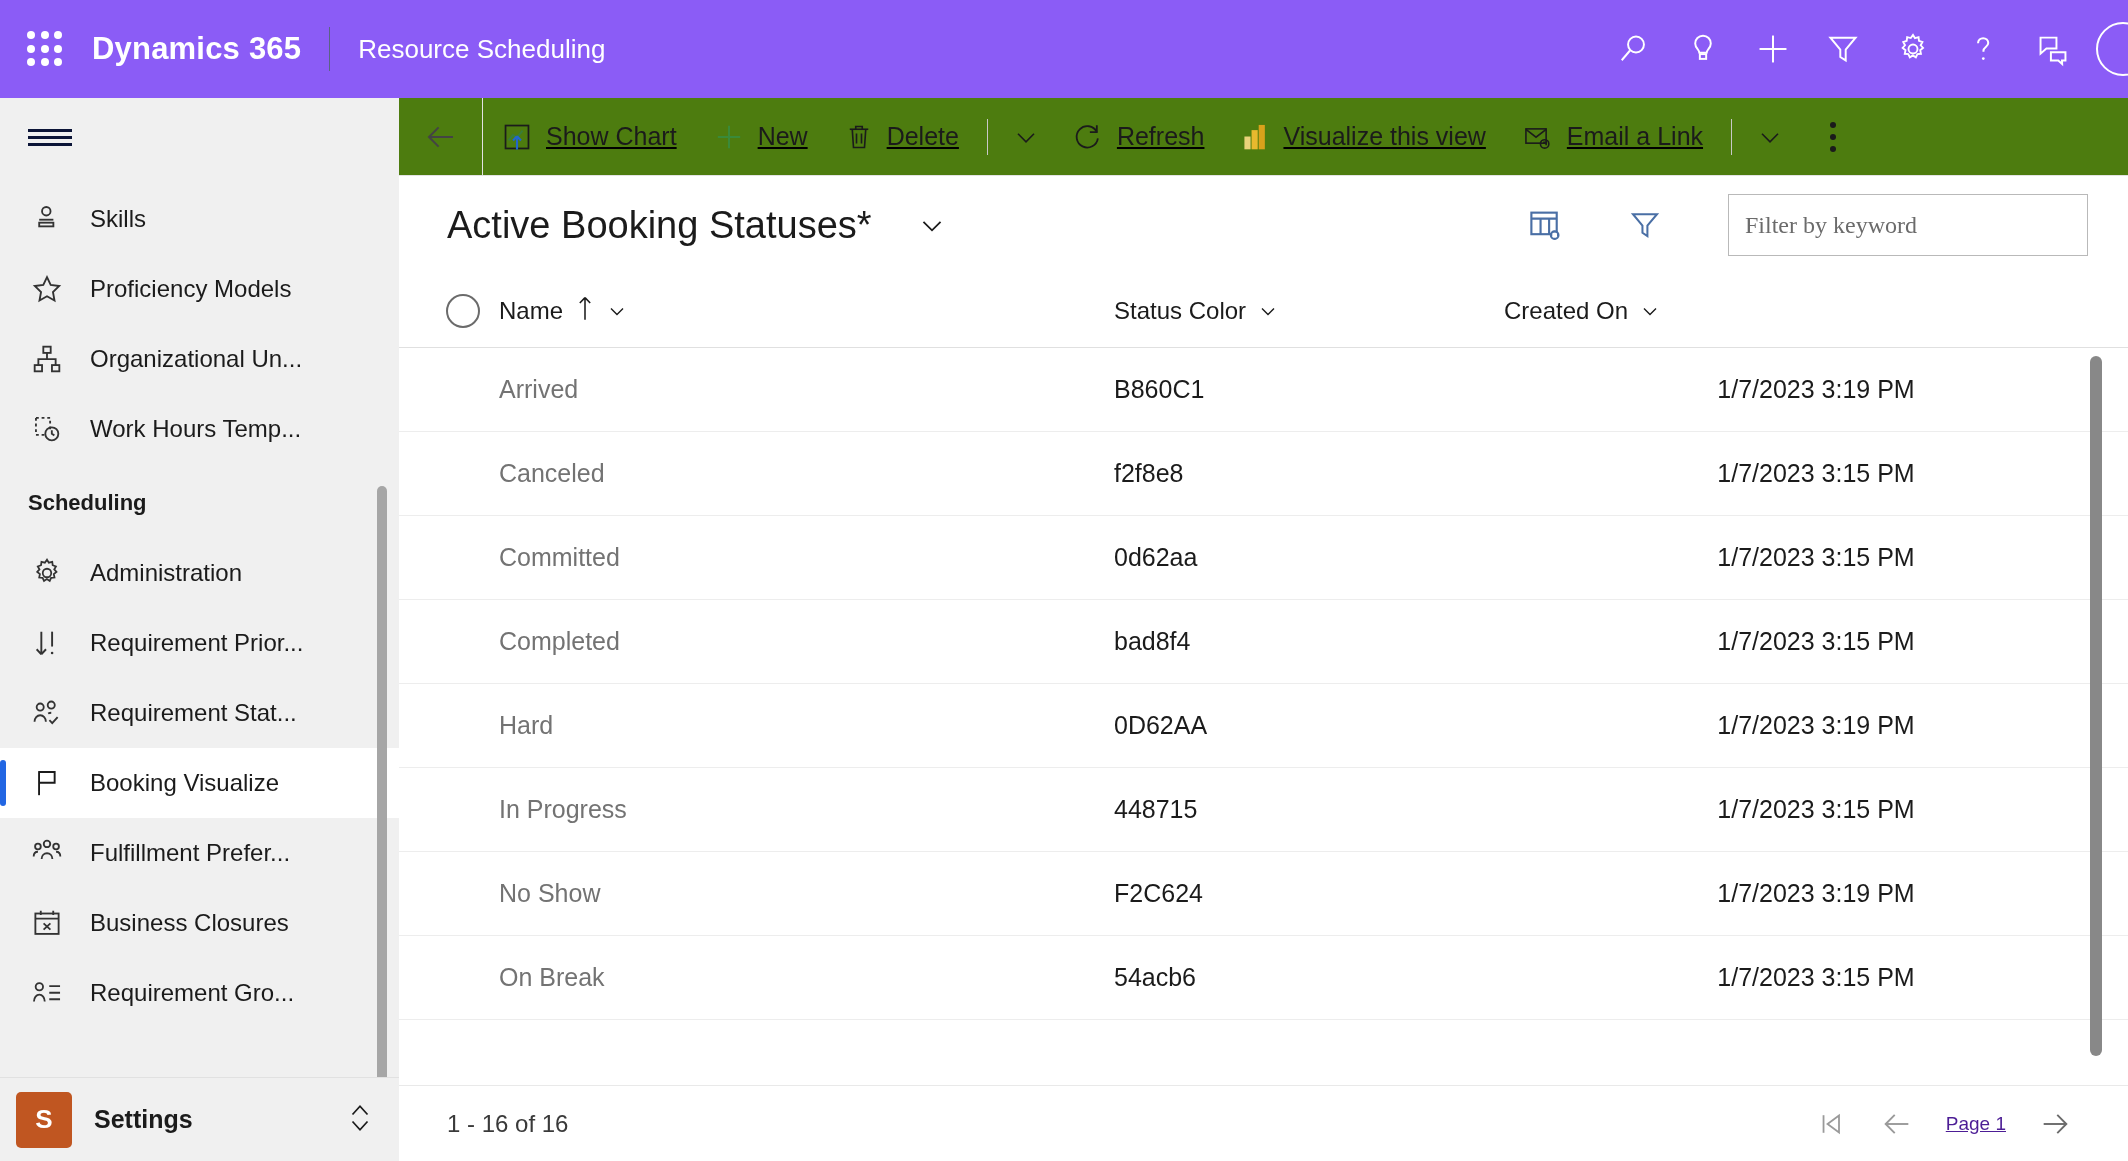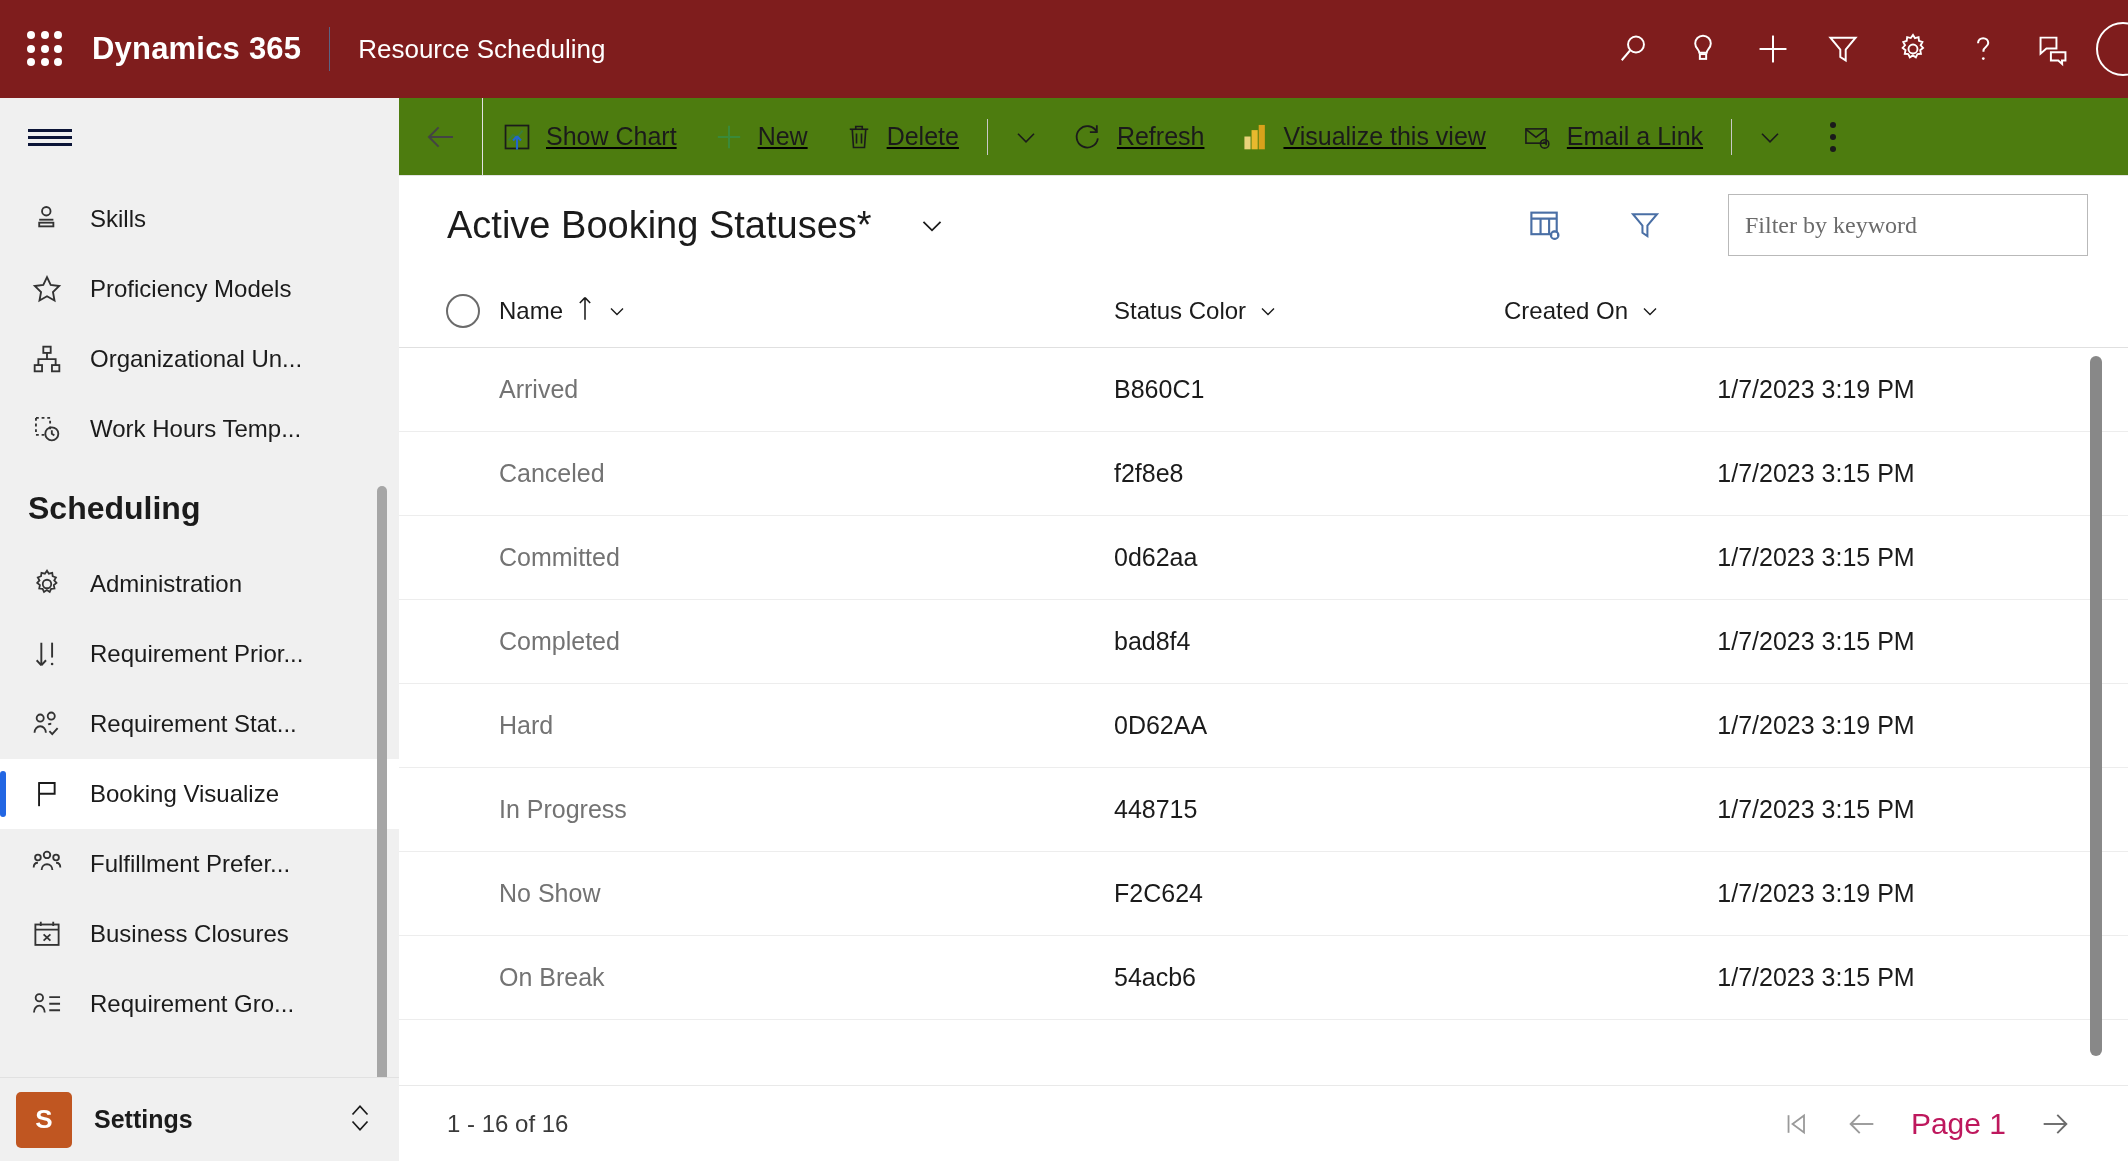--- a/index.html
+++ b/index.html
@@ -5,21 +5,21 @@
   * { box-sizing: border-box; margin: 0; padding: 0; }
   html, body {
     width: 2128px; height: 1161px;
     font-family: "Liberation Sans", sans-serif;
     background: #ffffff; overflow: hidden;
   }
   body { display: flex; flex-direction: column; }
 
   
   .appbar {
-    height: 98px; background: #7f1d1d; flex: 0 0 98px;
+    height: 98px; background: #8b5cf6; flex: 0 0 98px;
     display: flex; align-items: center; color: #ffffff;
   }
   .waffle {
     width: 46px; height: 46px; margin-left: 22px; margin-right: 24px;
     display: grid; grid-template-columns: repeat(3,1fr); grid-template-rows: repeat(3,1fr);
     gap: 5px; padding: 5px; cursor: pointer;
   }
   .waffle i { background: #ffffff; border-radius: 50%; width: 8px; height: 8px; }
   .brand { font-size: 31px; font-weight: 600; letter-spacing: .2px; white-space: nowrap; }
   .brand-sep { width: 1px; height: 44px; background: #5a6384; margin: 0 28px; }
@@ -64,21 +64,21 @@
     font-size: 24px; color: #1b1b1b; margin-left: 18px; white-space: nowrap;
     overflow: hidden;
   }
   .nav-item.selected { background: #ffffff; }
   .nav-item.selected::before {
     content: ""; position: absolute; left: 0; top: 12px; bottom: 12px; width: 6px;
     background: #2266e3; border-radius: 3px;
   }
   .nav-item.selected .ni-label { font-weight: 400; }
   .nav-group {
-    font-size: 32px; font-weight: 700; color: #1b1b1b;
+    font-size: 22px; font-weight: 700; color: #1b1b1b;
     padding: 26px 0 22px 28px;
   }
   .nav-track {
     position: absolute; right: 12px; top: 310px; bottom: 18px; width: 10px;
   }
   .nav-thumb {
     position: absolute; left: 0; top: 0; width: 10px; height: 600px;
     background: #a6a6a6; border-radius: 5px;
   }
   .settings-bar {
@@ -159,21 +159,21 @@
   .grid-vtrack { position: absolute; right: 26px; top: 8px; width: 12px; bottom: 0; }
   .grid-vthumb { position: absolute; left: 0; top: 0; width: 12px; height: 700px; background: #888888; border-radius: 6px; }
 
   .gridfoot {
     height: 76px; flex: 0 0 76px; display: flex; align-items: center;
     padding: 0 40px 0 48px; border-top: 1px solid #e9e9e9; background: #ffffff;
   }
   .foot-count { font-size: 24px; color: #3a3a3a; }
   .gf-spacer { flex: 1 1 auto; }
   .pg-btn { width: 66px; height: 60px; display: flex; align-items: center; justify-content: center; cursor: pointer; }
-  .pg-label { font-size: 30px; color: #be185d; margin: 0 16px; white-space: nowrap; }
+  .pg-label { font-size: 19px; color: #4c1d95; margin: 0 16px; white-space: nowrap; text-decoration: underline; }
 </style>
 </head>
 <body>
 
 <div class="appbar">
   <div class="waffle">
     <i></i>
       <i></i>
       <i></i>
       <i></i>

